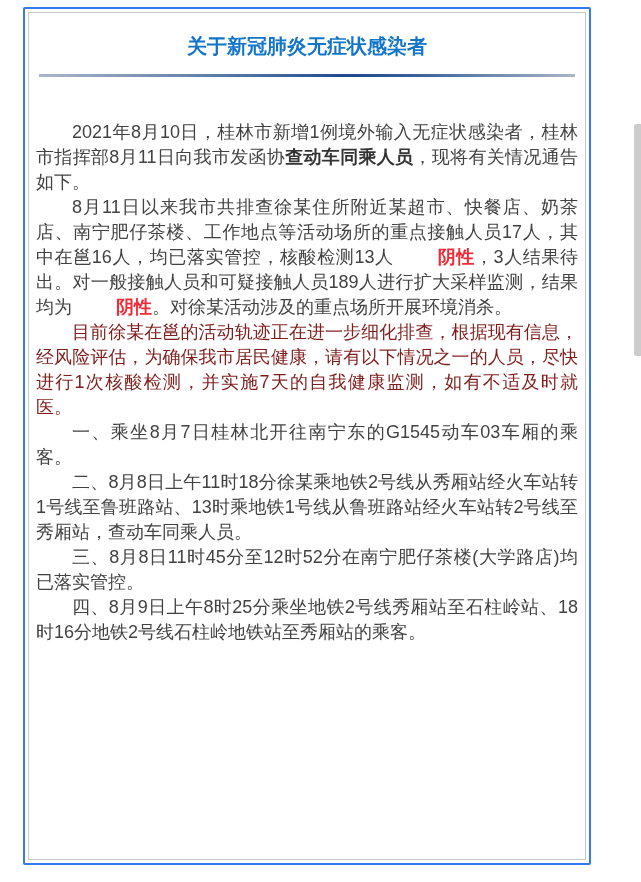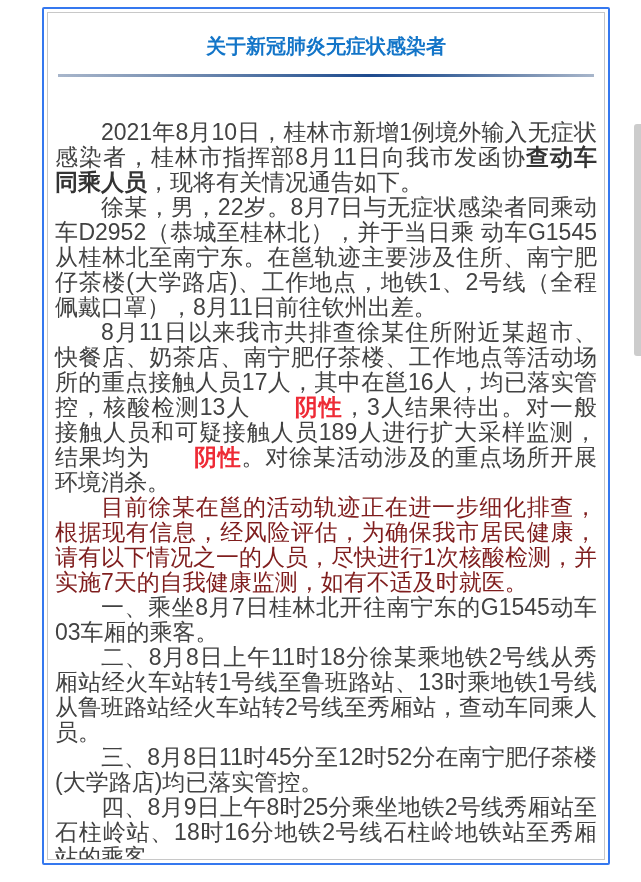--- a/index.html
+++ b/index.html
@@ -9,21 +9,21 @@
     font-family: "Liberation Sans", "DejaVu Sans", sans-serif;
   }
   body {
     width: 641px;
     height: 882px;
     position: relative;
     overflow: hidden;
   }
   .page {
     position: absolute;
-    left: 42px;
+    left: 23px;
     top: 7px;
     width: 568px;
     height: 858px;
     box-sizing: border-box;
     border: 2px solid #3578ef;
     border-radius: 2px;
     padding: 3px;
     background: #ffffff;
   }
   .page-inner {
@@ -43,21 +43,21 @@
     margin: 8px 0 0 0;
   }
   .divider {
     height: 3px;
     margin: 13px 3px 14px 3px;
     background: linear-gradient(90deg,
       #a8b6cb 0%, #7c93b4 20%, #3e659c 45%, #1d4a8e 58%,
       #3e659c 72%, #7c93b4 88%, #a8b6cb 100%);
   }
   .content {
-    font-size: 23px;
+    font-size: 18px;
     line-height: 25px;
     color: #424242;
     text-align: justify;
     margin-top: 43px;
   }
   .content p {
     margin: 0;
     text-indent: 2em;
   }
   .seg-bold {
@@ -98,21 +98,20 @@
     <div class="title">
       <div>关于新冠肺炎无症状感染者</div>
     </div>
 
     <div class="divider"></div>
 
     <div class="content">
 
       <p><span>2021年8月10日，桂林市新增1例境外输入无症状感染者，桂林市指挥部8月11日向我市发函协</span><span class="seg-bold">查动车同乘人员</span><span>，现将有关情况通告如下。</span></p>
 
-      <p>徐某，男，22岁。8月7日与无症状感染者同乘动车D2952（恭城至桂林北），并于当日乘 动车G1545从桂林北至南宁东。在邕轨迹主要涉及住所、南宁肥仔茶楼(大学路店)、工作地点，地铁1、2号线（全程佩戴口罩），8月11日前往钦州出差。</p>
 
       <p><span>8月11日以来我市共排查徐某住所附近某超市、快餐店、奶茶店、南宁肥仔茶楼、工作地点等活动场所的重点接触人员17人，其中在邕16人，均已落实管控，核酸检测13人</span><span class="neg">阴性</span><span>，3人结果待出。对一般接触人员和可疑接触人员189人进行扩大采样监测，结果均为</span><span class="neg">阴性</span><span>。对徐某活动涉及的重点场所开展环境消杀。</span></p>
 
       <p class="warning">目前徐某在邕的活动轨迹正在进一步细化排查，根据现有信息，经风险评估，为确保我市居民健康，请有以下情况之一的人员，尽快进行1次核酸检测，并实施7天的自我健康监测，如有不适及时就医。</p>
 
       <p>一、乘坐8月7日桂林北开往南宁东的G1545动车03车厢的乘客。</p>
       <p>二、8月8日上午11时18分徐某乘地铁2号线从秀厢站经火车站转1号线至鲁班路站、13时乘地铁1号线从鲁班路站经火车站转2号线至秀厢站，查动车同乘人员。</p>
       <p>三、8月8日11时45分至12时52分在南宁肥仔茶楼(大学路店)均已落实管控。</p>
       <p>四、8月9日上午8时25分乘坐地铁2号线秀厢站至石柱岭站、18时16分地铁2号线石柱岭地铁站至秀厢站的乘客。</p>
 

